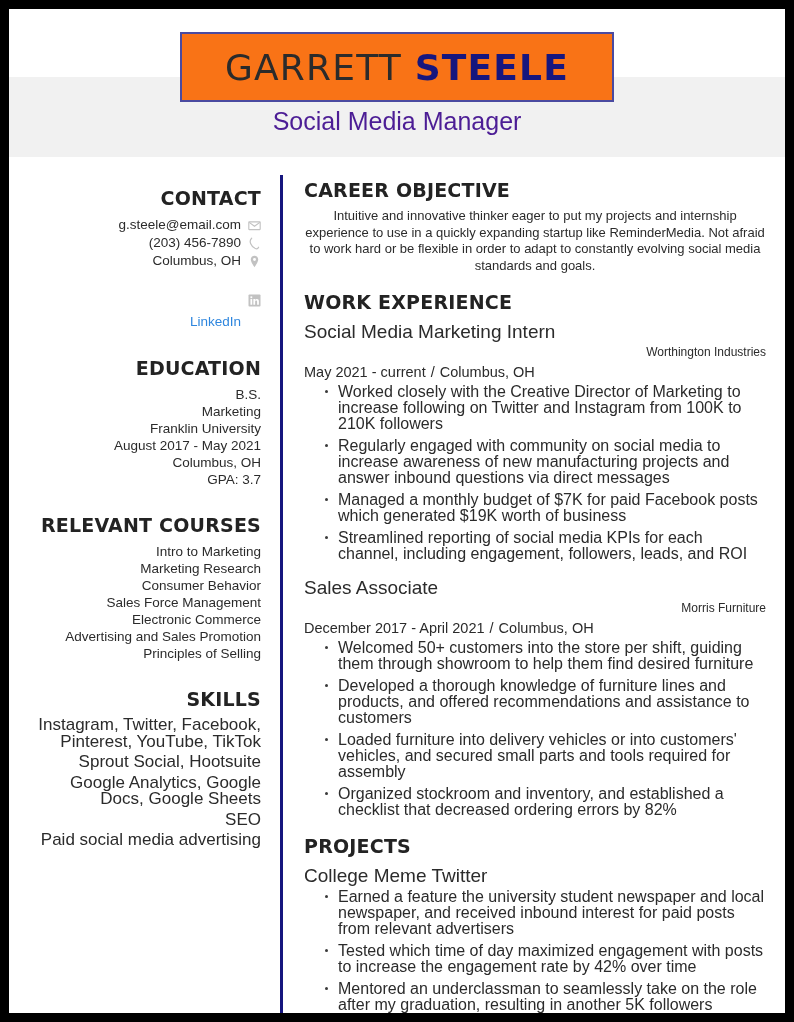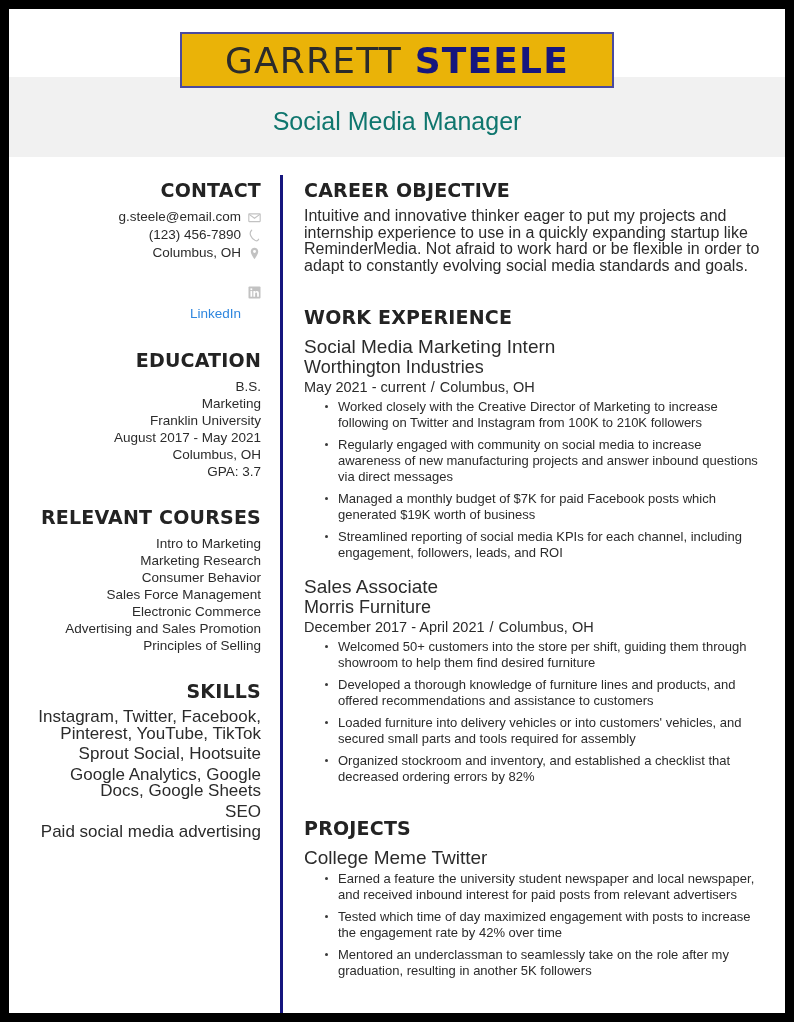--- a/index.html
+++ b/index.html
@@ -32,22 +32,22 @@
     top: 68px;
     width: 776px;
     height: 80px;
     background: #f1f1f1;
   }
   .name-box {
     position: absolute;
     left: 171px;
     top: 23px;
     width: 434px;
-    height: 56px;
-    background: #eab308;
+    height: 70px;
+    background: #f97316;
     border: 2px solid #4a4aa0;
     box-sizing: border-box;
     display: flex;
     align-items: center;
     justify-content: center;
   }
   .name-text {
     font-size: 36px;
     letter-spacing: 1.2px;
     white-space: nowrap;
@@ -61,21 +61,21 @@
     color: #16167e;
     font-weight: 700;
   }
   .job-title {
     position: absolute;
     left: 0;
     top: 98px;
     width: 776px;
     text-align: center;
     font-size: 25px;
-    color: #0f766e;
+    color: #4c1d95;
     font-weight: 400;
   }
 
   
   .divider {
     position: absolute;
     left: 271px;
     top: 166px;
     width: 3px;
     height: 838px;
@@ -99,22 +99,22 @@
   
   .sec-head {
     font-family: "DejaVu Sans", sans-serif;
     font-weight: 700;
     font-size: 19px;
     color: #232323;
     letter-spacing: 0.2px;
     margin: 0 0 7px 0;
   }
   .left-col .sec-head { margin-top: 26px; }
-  .left-col .sec-head.first { margin-top: 0; }
-  .right-col .sec-head { margin-top: 32px; }
+  .left-col .sec-head.first { margin-top: 8px; }
+  .right-col .sec-head { margin-top: 17px; }
   .right-col .sec-head.first { margin-top: 0; }
 
   
   .l-line {
     font-size: 13.5px;
     color: #2b2b2b;
     line-height: 17px;
   }
   .contact-row {
     display: flex;
@@ -139,50 +139,52 @@
 
   .skill-line {
     font-size: 17px;
     color: #2b2b2b;
     line-height: 16.5px;
     margin-bottom: 4px;
   }
 
   
   .obj-text {
-    font-size: 16px;
+    font-size: 13px;
     color: #2b2b2b;
     line-height: 16.5px;
     margin: 0;
+    text-align: center;
   }
   .job-role {
     font-size: 19px;
     color: #2b2b2b;
     line-height: 23px;
     margin-top: 6px;
   }
   .job-company {
-    font-size: 18px;
+    font-size: 12px;
     color: #2b2b2b;
     line-height: 19px;
+    text-align: right;
   }
   .job-meta {
     font-size: 14.5px;
     color: #2b2b2b;
     line-height: 20px;
   }
   .job-meta .sep { padding: 0 5px; }
   ul.bullets {
     margin: 2px 0 0 0;
     padding-left: 34px;
     list-style: none;
   }
   ul.bullets li {
     position: relative;
-    font-size: 13px;
+    font-size: 16px;
     color: #2b2b2b;
     line-height: 16px;
     margin-bottom: 6px;
   }
   ul.bullets li:before {
     content: "";
     position: absolute;
     left: -13px;
     top: 6px;
     width: 3px;
@@ -218,21 +220,21 @@
       <span class="c-text">g.steele@email.com</span>
       <span class="c-icon">
         <svg viewBox="0 0 16 16" fill="none" stroke="currentColor" stroke-width="1.4">
           <rect x="1" y="3.5" width="14" height="9.5" rx="0.6"></rect>
           <path d="M1.4 4.2 L8 9 L14.6 4.2"></path>
         </svg>
       </span>
     </div>
 
     <div class="contact-row">
-      <span class="c-text">(123) 456-7890</span>
+      <span class="c-text">(203) 456-7890</span>
       <span class="c-icon">
         <svg viewBox="0 0 16 16" fill="none" stroke="currentColor" stroke-width="1.5" stroke-linecap="round">
           <path d="M4.5 1.5 C3 3 2 5 3.2 8 C4.4 11 6.5 13.2 9 14.2 C11 15 12.5 13.8 13 12.6"></path>
         </svg>
       </span>
     </div>
 
     <div class="contact-row">
       <span class="c-text">Columbus, OH</span>
       <span class="c-icon">

